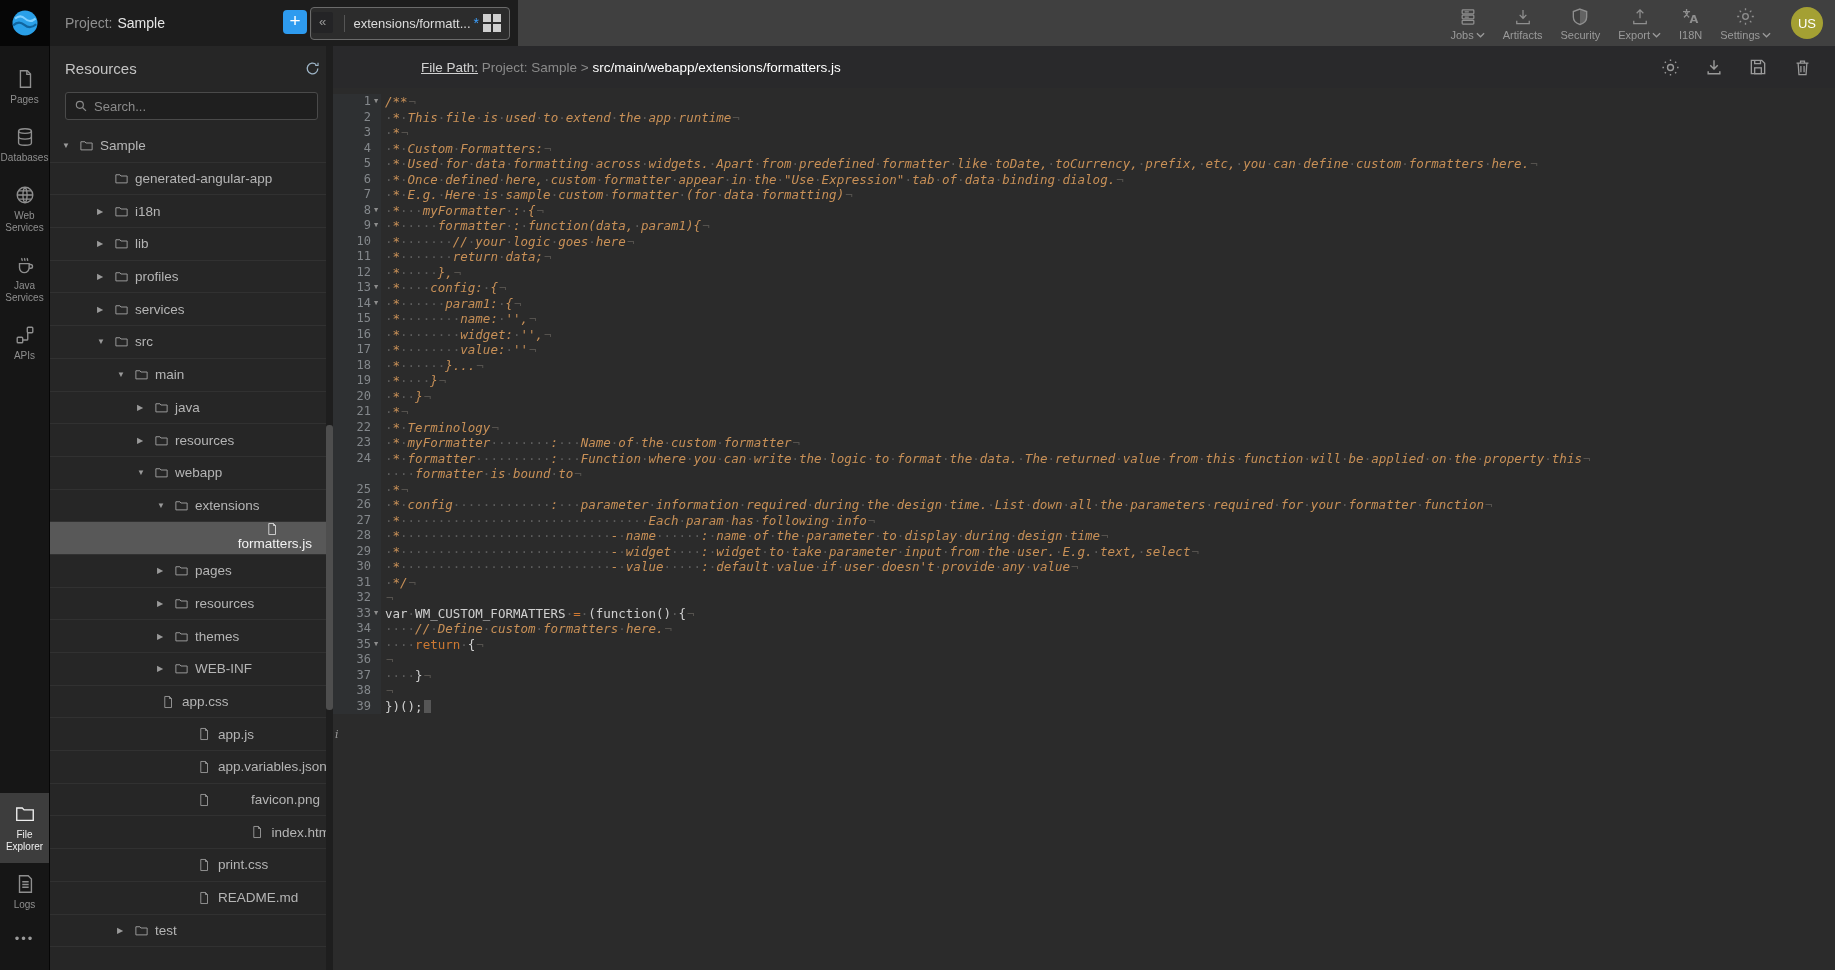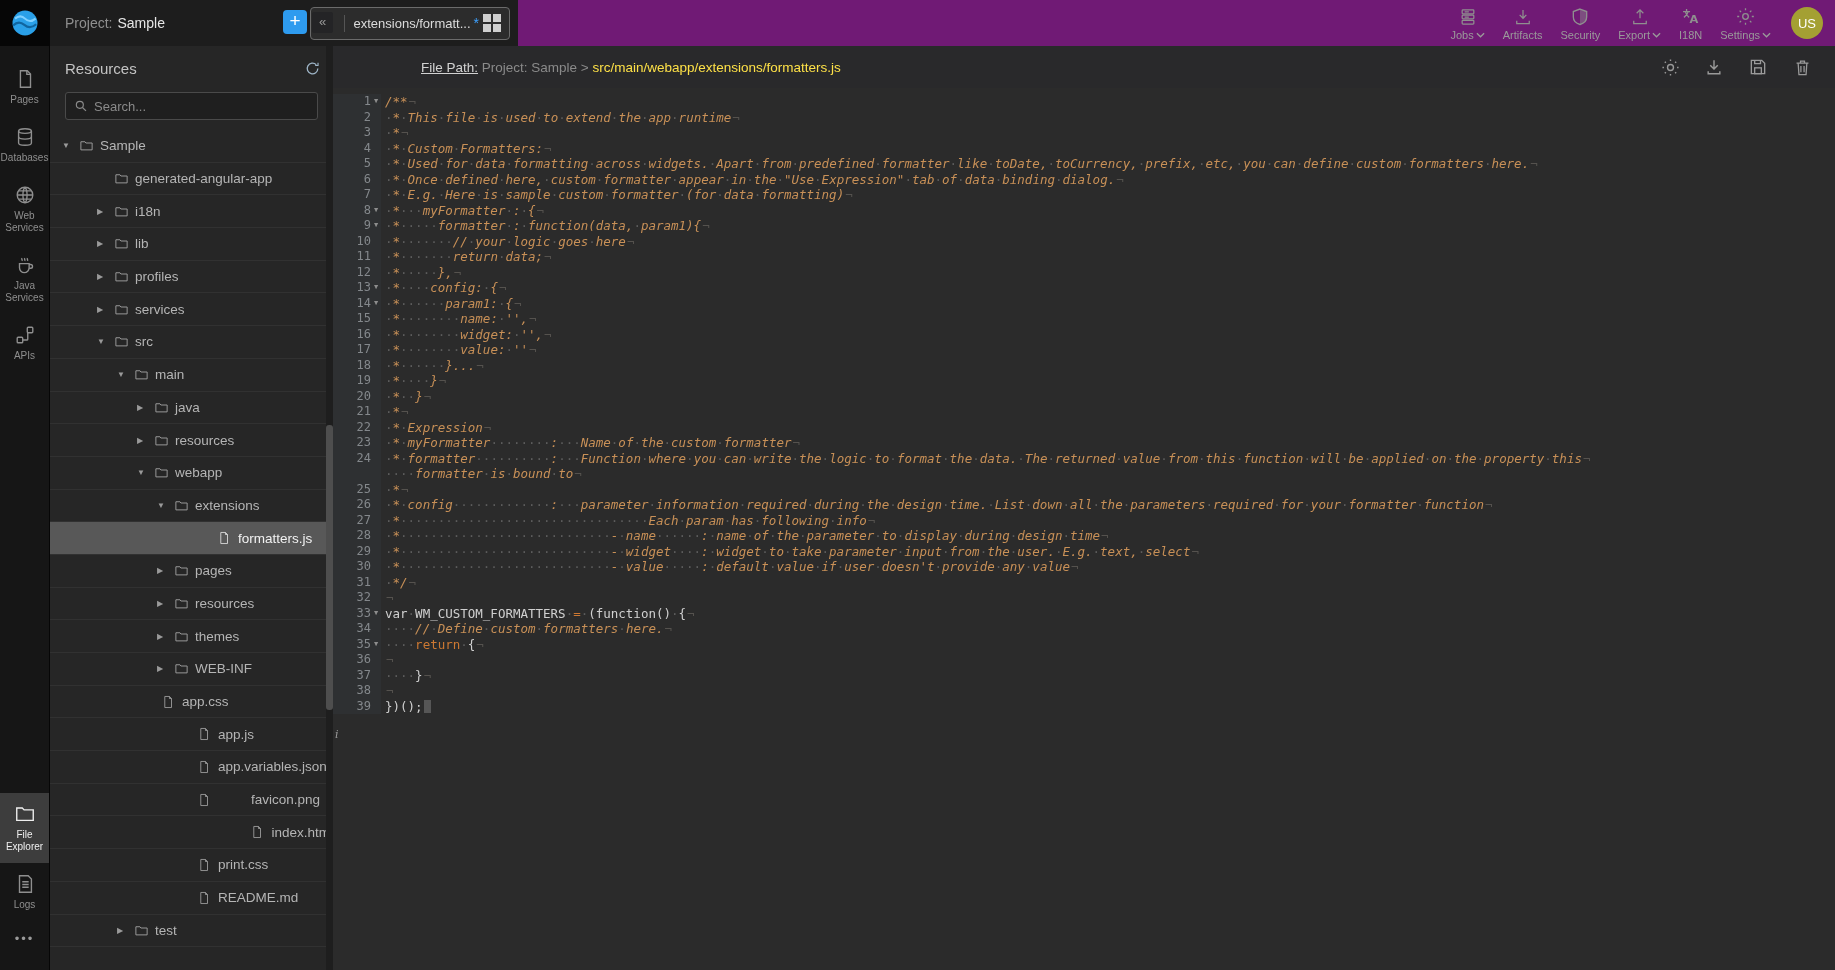--- a/index.html
+++ b/index.html
@@ -1,21 +1,21 @@
 <!DOCTYPE html>
 <html><head>
 <meta charset="utf-8">
 <style>
   * { margin:0; padding:0; box-sizing:border-box; }
   html,body { width:1835px; height:970px; overflow:hidden; background:#1a1a1a;
               font-family:"Liberation Sans", sans-serif; }
   .app { position:relative; width:1835px; height:970px; background:#1a1a1a; }
 
   
-  .topbar { position:absolute; left:0; top:0; right:0; height:52px; background:#701a75; border-bottom:1px solid #000; }
+  .topbar { position:absolute; left:0; top:0; right:0; height:52px; background:#404040; border-bottom:1px solid #000; }
   .topbar-left { position:absolute; left:50px; top:0; width:468px; height:46px; background:#1d1d1d; display:flex; align-items:center; }
   .project-label { color:#8f8f8f; font-size:14px; margin-left:15px; }
   .project-name  { color:#e6e6e6; font-size:14px; margin-left:5px; }
   .proj-chevron { color:#8a8a8a; font-size:19px; margin-left:auto; margin-right:10px; font-weight:bold; }
   .filetab { display:flex; align-items:center; height:33px; background:#2c2c2c; border:1px solid #6b6b6b; border-radius:4px; margin-right:8px; padding:0 8px; }
   .filetab .tab-fileicon { display:flex; align-items:center; padding-right:8px; margin-right:8px; border-right:1px solid #555; color:#c9c9c9; }
   .filetab .tab-title { color:#dcdcdc; font-size:13px; max-width:118px; white-space:nowrap; overflow:hidden; }
   .filetab .tab-dirty { color:#3da1ff; font-size:14px; margin:0 4px 0 3px; }
   .tab-grid { display:grid; grid-template-columns:8px 8px; grid-gap:2px; }
   .tab-grid i { width:8px; height:8px; background:#cfcfcf; display:block; }
@@ -58,21 +58,21 @@
   .tree-chev { width:17px; font-size:8px; color:#9a9a9a; flex:none; }
   .tree-icon { width:21px; color:#9f9f9f; flex:none; display:flex; align-items:center; }
   .tree-row.selected .tree-icon { color:#dedede; }
   .panel-sb-track { position:absolute; left:326px; top:46px; width:7px; height:924px; background:#1e1e1e; }
   .panel-sb-thumb { position:absolute; left:326px; top:425px; width:7px; height:285px; background:#4e4e4e; border-radius:3px; }
 
   
   .filebar { position:absolute; left:333px; top:46px; right:0; height:42px; background:#29292b; display:flex; align-items:center; }
   .filepath { margin-left:88px; font-size:13.5px; color:#8a8a8a; }
   .filepath .fp-label { color:#d2d2d2;text-decoration:underline; }
-  .filepath .fp-path { color:#fde047; }
+  .filepath .fp-path { color:#ffffff; }
   .filebar-actions { margin-left:auto; margin-right:22px; display:flex; gap:22px; color:#9a9a9a; }
   .fb-btn { width:22px; height:22px; display:flex; align-items:center; justify-content:center; cursor:pointer; }
 
   .editor { position:absolute; left:333px; top:88px; right:0; bottom:0; background:#2b2b2b; font-family:"DejaVu Sans Mono", monospace; font-size:12.5px; }
   .code-lines { position:absolute; top:6px; left:0; right:0; }
   .code-row { display:flex; height:15.5px; line-height:15.5px; white-space:pre; }
   .gutter { width:48px; flex:none; background:#2e3032; color:#84888c; display:flex; }
   .stripe { width:12px; flex:none; }
   .lnum { width:26px; text-align:right; font-size:12px; }
   .foldc { width:10px; font-size:7px; color:#8d8d8d; text-align:center; line-height:15.5px; }
@@ -380,21 +380,21 @@
         </div>
         <div class="tree-row" style="padding-left: 107px;">
           <span class="tree-chev">▼</span>
           <span class="tree-icon">
             <svg width="15" height="15" viewBox="0 0 24 24" fill="none" stroke="currentColor" stroke-width="1.5">
               <path d="M3 6h6.5l1.5 2h10v11H3z"></path>
             </svg>
           </span>
           <span>extensions</span>
         </div>
-        <div class="tree-row selected" style="padding-left: 167px;">
+        <div class="tree-row selected" style="padding-left: 167px; flex-direction: column;">
           <span class="tree-icon">
             <svg width="14" height="14" viewBox="0 0 24 24" fill="none" stroke="currentColor" stroke-width="1.5">
               <path d="M6.5 2.5h8L18 6v15.5H6.5z"></path>
               <path d="M14.5 2.5V6H18"></path>
             </svg>
           </span>
           <span>formatters.js</span>
         </div>
         <div class="tree-row" style="padding-left: 107px;">
           <span class="tree-chev">▶</span>
@@ -564,21 +564,21 @@
         <div class="code-row"><div class="gutter"><span class="stripe"></span><span class="lnum">12</span><span class="foldc"></span></div><div class="code-content"><span class="dot">·</span><span class="tok-c">*</span><span class="dot">·····</span><span class="tok-c">},</span><span class="eol">¬</span></div></div>
         <div class="code-row"><div class="gutter"><span class="stripe"></span><span class="lnum">13</span><span class="foldc">▼</span></div><div class="code-content"><span class="dot">·</span><span class="tok-c">*</span><span class="dot">····</span><span class="tok-c">config:</span><span class="dot">·</span><span class="tok-c">{</span><span class="eol">¬</span></div></div>
         <div class="code-row"><div class="gutter"><span class="stripe"></span><span class="lnum">14</span><span class="foldc">▼</span></div><div class="code-content"><span class="dot">·</span><span class="tok-c">*</span><span class="dot">······</span><span class="tok-c">param1:</span><span class="dot">·</span><span class="tok-c">{</span><span class="eol">¬</span></div></div>
         <div class="code-row"><div class="gutter"><span class="stripe"></span><span class="lnum">15</span><span class="foldc"></span></div><div class="code-content"><span class="dot">·</span><span class="tok-c">*</span><span class="dot">········</span><span class="tok-c">name:</span><span class="dot">·</span><span class="tok-c">'',</span><span class="eol">¬</span></div></div>
         <div class="code-row"><div class="gutter"><span class="stripe"></span><span class="lnum">16</span><span class="foldc"></span></div><div class="code-content"><span class="dot">·</span><span class="tok-c">*</span><span class="dot">········</span><span class="tok-c">widget:</span><span class="dot">·</span><span class="tok-c">'',</span><span class="eol">¬</span></div></div>
         <div class="code-row"><div class="gutter"><span class="stripe"></span><span class="lnum">17</span><span class="foldc"></span></div><div class="code-content"><span class="dot">·</span><span class="tok-c">*</span><span class="dot">········</span><span class="tok-c">value:</span><span class="dot">·</span><span class="tok-c">''</span><span class="eol">¬</span></div></div>
         <div class="code-row"><div class="gutter"><span class="stripe"></span><span class="lnum">18</span><span class="foldc"></span></div><div class="code-content"><span class="dot">·</span><span class="tok-c">*</span><span class="dot">······</span><span class="tok-c">}...</span><span class="eol">¬</span></div></div>
         <div class="code-row"><div class="gutter"><span class="stripe"></span><span class="lnum">19</span><span class="foldc"></span></div><div class="code-content"><span class="dot">·</span><span class="tok-c">*</span><span class="dot">····</span><span class="tok-c">}</span><span class="eol">¬</span></div></div>
         <div class="code-row"><div class="gutter"><span class="stripe"></span><span class="lnum">20</span><span class="foldc"></span></div><div class="code-content"><span class="dot">·</span><span class="tok-c">*</span><span class="dot">··</span><span class="tok-c">}</span><span class="eol">¬</span></div></div>
         <div class="code-row"><div class="gutter"><span class="stripe"></span><span class="lnum">21</span><span class="foldc"></span></div><div class="code-content"><span class="dot">·</span><span class="tok-c">*</span><span class="eol">¬</span></div></div>
-        <div class="code-row"><div class="gutter"><span class="stripe"></span><span class="lnum">22</span><span class="foldc"></span></div><div class="code-content"><span class="dot">·</span><span class="tok-c">*</span><span class="dot">·</span><span class="tok-c">Expression</span><span class="eol">¬</span></div></div>
+        <div class="code-row"><div class="gutter"><span class="stripe"></span><span class="lnum">22</span><span class="foldc"></span></div><div class="code-content"><span class="dot">·</span><span class="tok-c">*</span><span class="dot">·</span><span class="tok-c">Terminology</span><span class="eol">¬</span></div></div>
         <div class="code-row"><div class="gutter"><span class="stripe"></span><span class="lnum">23</span><span class="foldc"></span></div><div class="code-content"><span class="dot">·</span><span class="tok-c">*</span><span class="dot">·</span><span class="tok-c">myFormatter</span><span class="dot">········</span><span class="tok-c">:</span><span class="dot">···</span><span class="tok-c">Name</span><span class="dot">·</span><span class="tok-c">of</span><span class="dot">·</span><span class="tok-c">the</span><span class="dot">·</span><span class="tok-c">custom</span><span class="dot">·</span><span class="tok-c">formatter</span><span class="eol">¬</span></div></div>
         <div class="code-row"><div class="gutter"><span class="stripe"></span><span class="lnum">24</span><span class="foldc"></span></div><div class="code-content"><span class="dot">·</span><span class="tok-c">*</span><span class="dot">·</span><span class="tok-c">formatter</span><span class="dot">··········</span><span class="tok-c">:</span><span class="dot">···</span><span class="tok-c">Function</span><span class="dot">·</span><span class="tok-c">where</span><span class="dot">·</span><span class="tok-c">you</span><span class="dot">·</span><span class="tok-c">can</span><span class="dot">·</span><span class="tok-c">write</span><span class="dot">·</span><span class="tok-c">the</span><span class="dot">·</span><span class="tok-c">logic</span><span class="dot">·</span><span class="tok-c">to</span><span class="dot">·</span><span class="tok-c">format</span><span class="dot">·</span><span class="tok-c">the</span><span class="dot">·</span><span class="tok-c">data.</span><span class="dot">·</span><span class="tok-c">The</span><span class="dot">·</span><span class="tok-c">returned</span><span class="dot">·</span><span class="tok-c">value</span><span class="dot">·</span><span class="tok-c">from</span><span class="dot">·</span><span class="tok-c">this</span><span class="dot">·</span><span class="tok-c">function</span><span class="dot">·</span><span class="tok-c">will</span><span class="dot">·</span><span class="tok-c">be</span><span class="dot">·</span><span class="tok-c">applied</span><span class="dot">·</span><span class="tok-c">on</span><span class="dot">·</span><span class="tok-c">the</span><span class="dot">·</span><span class="tok-c">property</span><span class="dot">·</span><span class="tok-c">this</span><span class="eol">¬</span></div></div>
         <div class="code-row"><div class="gutter"><span class="stripe"></span><span class="lnum"></span><span class="foldc"></span></div><div class="code-content"><span class="dot">····</span><span class="tok-c">formatter</span><span class="dot">·</span><span class="tok-c">is</span><span class="dot">·</span><span class="tok-c">bound</span><span class="dot">·</span><span class="tok-c">to</span><span class="eol">¬</span></div></div>
         <div class="code-row"><div class="gutter"><span class="stripe"></span><span class="lnum">25</span><span class="foldc"></span></div><div class="code-content"><span class="dot">·</span><span class="tok-c">*</span><span class="eol">¬</span></div></div>
         <div class="code-row"><div class="gutter"><span class="stripe"></span><span class="lnum">26</span><span class="foldc"></span></div><div class="code-content"><span class="dot">·</span><span class="tok-c">*</span><span class="dot">·</span><span class="tok-c">config</span><span class="dot">·············</span><span class="tok-c">:</span><span class="dot">···</span><span class="tok-c">parameter</span><span class="dot">·</span><span class="tok-c">information</span><span class="dot">·</span><span class="tok-c">required</span><span class="dot">·</span><span class="tok-c">during</span><span class="dot">·</span><span class="tok-c">the</span><span class="dot">·</span><span class="tok-c">design</span><span class="dot">·</span><span class="tok-c">time.</span><span class="dot">·</span><span class="tok-c">List</span><span class="dot">·</span><span class="tok-c">down</span><span class="dot">·</span><span class="tok-c">all</span><span class="dot">·</span><span class="tok-c">the</span><span class="dot">·</span><span class="tok-c">parameters</span><span class="dot">·</span><span class="tok-c">required</span><span class="dot">·</span><span class="tok-c">for</span><span class="dot">·</span><span class="tok-c">your</span><span class="dot">·</span><span class="tok-c">formatter</span><span class="dot">·</span><span class="tok-c">function</span><span class="eol">¬</span></div></div>
         <div class="code-row"><div class="gutter"><span class="stripe"></span><span class="lnum">27</span><span class="foldc"></span></div><div class="code-content"><span class="dot">·</span><span class="tok-c">*</span><span class="dot">·································</span><span class="tok-c">Each</span><span class="dot">·</span><span class="tok-c">param</span><span class="dot">·</span><span class="tok-c">has</span><span class="dot">·</span><span class="tok-c">following</span><span class="dot">·</span><span class="tok-c">info</span><span class="eol">¬</span></div></div>
         <div class="code-row"><div class="gutter"><span class="stripe"></span><span class="lnum">28</span><span class="foldc"></span></div><div class="code-content"><span class="dot">·</span><span class="tok-c">*</span><span class="dot">····························</span><span class="tok-c">-</span><span class="dot">·</span><span class="tok-c">name</span><span class="dot">······</span><span class="tok-c">:</span><span class="dot">·</span><span class="tok-c">name</span><span class="dot">·</span><span class="tok-c">of</span><span class="dot">·</span><span class="tok-c">the</span><span class="dot">·</span><span class="tok-c">parameter</span><span class="dot">·</span><span class="tok-c">to</span><span class="dot">·</span><span class="tok-c">display</span><span class="dot">·</span><span class="tok-c">during</span><span class="dot">·</span><span class="tok-c">design</span><span class="dot">·</span><span class="tok-c">time</span><span class="eol">¬</span></div></div>
         <div class="code-row"><div class="gutter"><span class="stripe"></span><span class="lnum">29</span><span class="foldc"></span></div><div class="code-content"><span class="dot">·</span><span class="tok-c">*</span><span class="dot">····························</span><span class="tok-c">-</span><span class="dot">·</span><span class="tok-c">widget</span><span class="dot">····</span><span class="tok-c">:</span><span class="dot">·</span><span class="tok-c">widget</span><span class="dot">·</span><span class="tok-c">to</span><span class="dot">·</span><span class="tok-c">take</span><span class="dot">·</span><span class="tok-c">parameter</span><span class="dot">·</span><span class="tok-c">input</span><span class="dot">·</span><span class="tok-c">from</span><span class="dot">·</span><span class="tok-c">the</span><span class="dot">·</span><span class="tok-c">user.</span><span class="dot">·</span><span class="tok-c">E.g.</span><span class="dot">·</span><span class="tok-c">text,</span><span class="dot">·</span><span class="tok-c">select</span><span class="eol">¬</span></div></div>
         <div class="code-row"><div class="gutter"><span class="stripe"></span><span class="lnum">30</span><span class="foldc"></span></div><div class="code-content"><span class="dot">·</span><span class="tok-c">*</span><span class="dot">····························</span><span class="tok-c">-</span><span class="dot">·</span><span class="tok-c">value</span><span class="dot">·····</span><span class="tok-c">:</span><span class="dot">·</span><span class="tok-c">default</span><span class="dot">·</span><span class="tok-c">value</span><span class="dot">·</span><span class="tok-c">if</span><span class="dot">·</span><span class="tok-c">user</span><span class="dot">·</span><span class="tok-c">doesn't</span><span class="dot">·</span><span class="tok-c">provide</span><span class="dot">·</span><span class="tok-c">any</span><span class="dot">·</span><span class="tok-c">value</span><span class="eol">¬</span></div></div>
         <div class="code-row"><div class="gutter"><span class="stripe"></span><span class="lnum">31</span><span class="foldc"></span></div><div class="code-content"><span class="dot">·</span><span class="tok-c">*/</span><span class="eol">¬</span></div></div>

